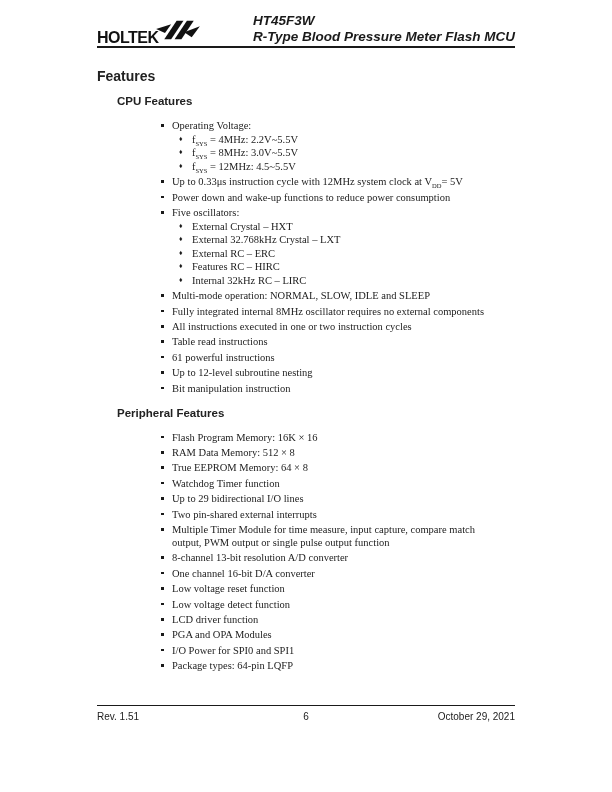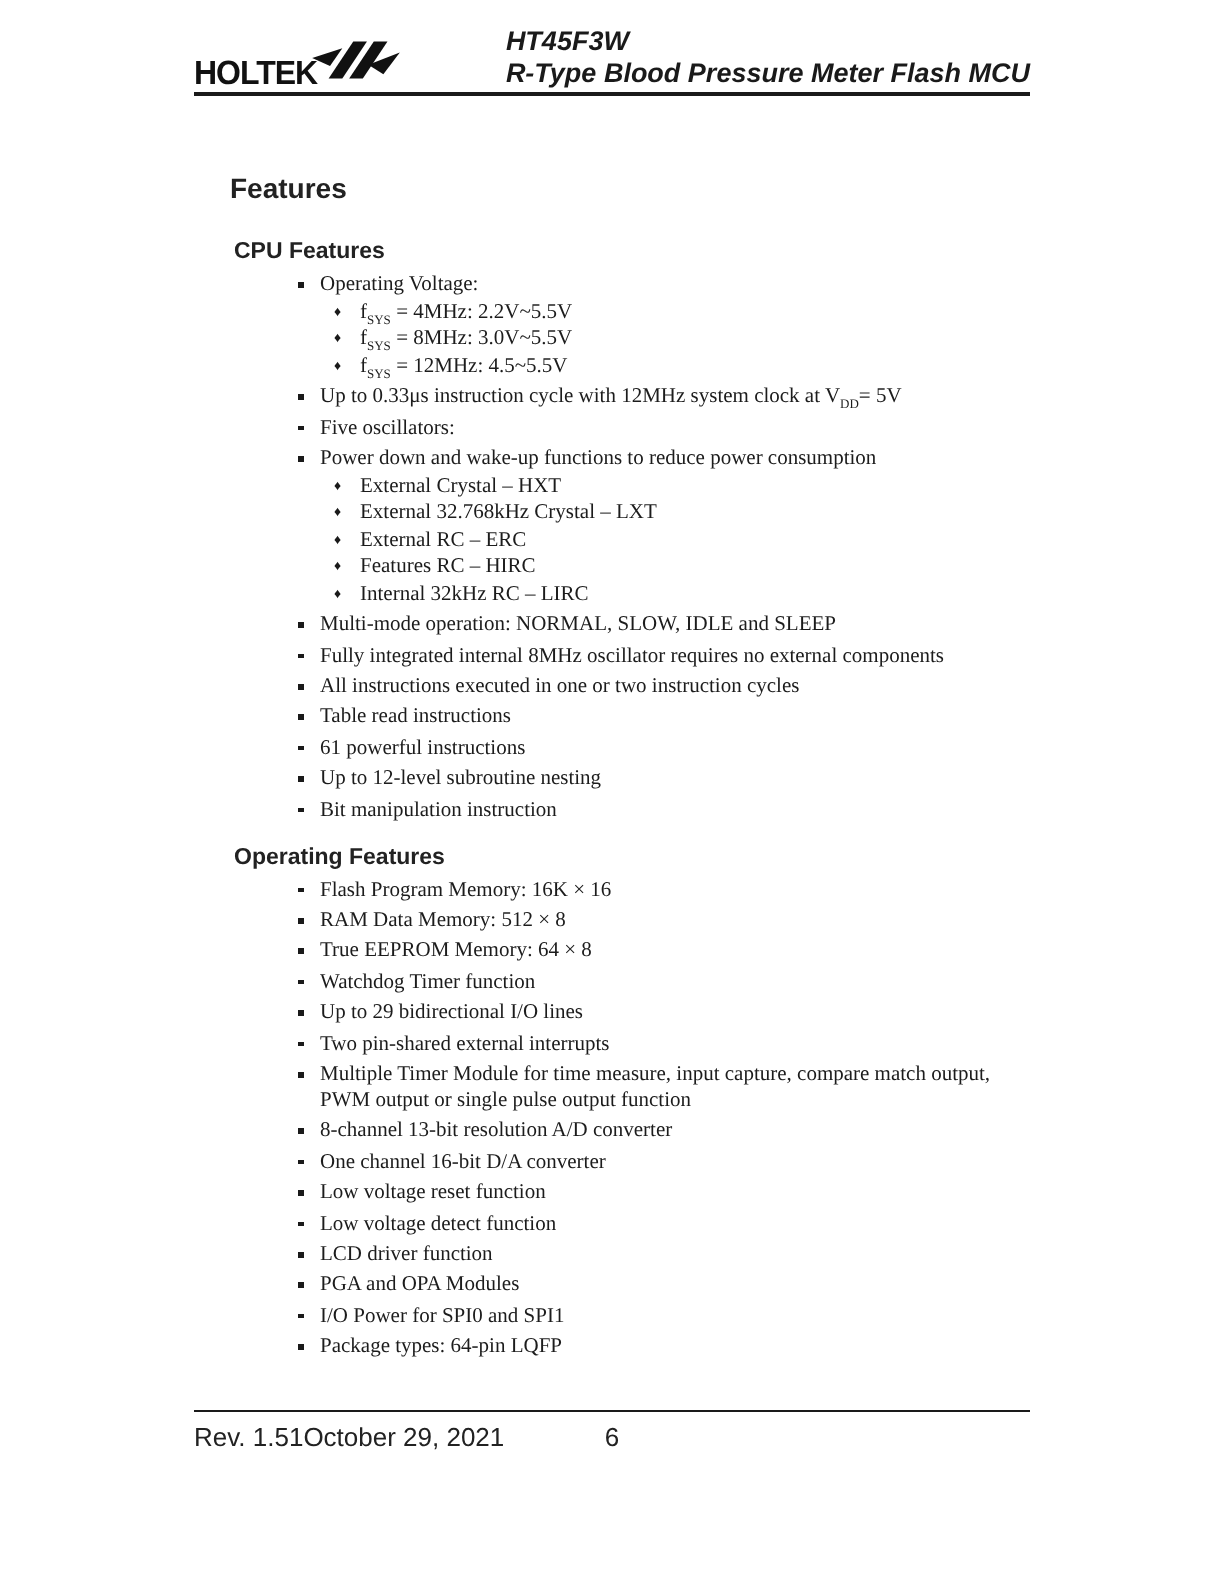--- a/index.html
+++ b/index.html
@@ -27,45 +27,45 @@
     text-align:left;
     font-family:"Liberation Sans", sans-serif;
     font-style:italic;font-weight:bold;
     font-size:13.5px;line-height:16px;color:#1a1a1a;
   }
   .hdr-rule{position:absolute;left:97px;right:97px;top:46px;height:1.6px;background:#1a1a1a;}
 
   
   .doc{position:absolute;left:97px;width:418px;top:68px;}
   h1.features-title{
-    margin:18px;font-family:"Liberation Sans", sans-serif;
+    margin:0;font-family:"Liberation Sans", sans-serif;
     font-size:14px;font-weight:bold;color:#222;
   }
   h2.sec-heading{
     margin:11px 0 4px 20px;
     font-family:"Liberation Sans", sans-serif;
     font-size:11.5px;font-weight:bold;color:#222;
   }
-  ul.feature-list{list-style:none;margin:0;padding:0;}
+  ul.feature-list{list-style:none;margin:12px;padding:0;}
   li.item{position:relative;font-size:10.5px;line-height:13px;}
   li.lv1{padding-left:63px;margin-top:2.4px;}
   li.lv2{padding-left:83px;margin-top:0.6px;}
   .bullet{position:absolute;display:inline-block;}
   .b1{left:52px;top:5px;width:2.6px;height:2.6px;background:#1a1a1a;}
   .b2{left:70px;top:0;font-size:7px;line-height:13px;color:#1a1a1a;}
   .b2::before{content:"\2666";}
   sub{font-size:6.5px;line-height:0;letter-spacing:0;}
 
   
   .ftr-rule{position:absolute;left:97px;right:97px;top:705px;height:1.3px;background:#1a1a1a;}
   .ftr{
     position:absolute;left:97px;right:97px;top:711px;
-    display:flex;
+    display:flex;justify-content:space-between;
     font-family:"Liberation Sans", sans-serif;
-    font-size:13px;color:#222;
+    font-size:10px;color:#222;
   }
   .ftr .center{position:absolute;left:0;right:0;text-align:center;}
 </style>
 </head>
 <body>
 
 <div class="page">
 
   <div class="hdr">
     <div class="logo">
@@ -88,38 +88,38 @@
     <h1 class="features-title">Features</h1>
     <div id="sections-root">
         <section>
           <h2 class="sec-heading">CPU Features</h2>
           <ul class="feature-list">
             <li class="item lv1"><span class="bullet b1"></span><span>Operating Voltage:</span></li>
             <li class="item lv2"><span class="bullet b2"></span><span>f<sub>SYS</sub> = 4MHz: 2.2V~5.5V</span></li>
             <li class="item lv2"><span class="bullet b2"></span><span>f<sub>SYS</sub> = 8MHz: 3.0V~5.5V</span></li>
             <li class="item lv2"><span class="bullet b2"></span><span>f<sub>SYS</sub> = 12MHz: 4.5~5.5V</span></li>
             <li class="item lv1"><span class="bullet b1"></span><span>Up to 0.33μs instruction cycle with 12MHz system clock at V<sub>DD</sub>= 5V</span></li>
+            <li class="item lv1"><span class="bullet b1"></span><span>Power down and wake-up functions to reduce power consumption</span></li>
             <li class="item lv1"><span class="bullet b1"></span><span>Five oscillators:</span></li>
-            <li class="item lv1"><span class="bullet b1"></span><span>Power down and wake-up functions to reduce power consumption</span></li>
             <li class="item lv2"><span class="bullet b2"></span><span>External Crystal – HXT</span></li>
             <li class="item lv2"><span class="bullet b2"></span><span>External 32.768kHz Crystal – LXT</span></li>
             <li class="item lv2"><span class="bullet b2"></span><span>External RC – ERC</span></li>
             <li class="item lv2"><span class="bullet b2"></span><span>Features RC – HIRC</span></li>
             <li class="item lv2"><span class="bullet b2"></span><span>Internal 32kHz RC – LIRC</span></li>
             <li class="item lv1"><span class="bullet b1"></span><span>Multi-mode operation: NORMAL, SLOW, IDLE and SLEEP</span></li>
             <li class="item lv1"><span class="bullet b1"></span><span>Fully integrated internal 8MHz oscillator requires no external components</span></li>
             <li class="item lv1"><span class="bullet b1"></span><span>All instructions executed in one or two instruction cycles</span></li>
             <li class="item lv1"><span class="bullet b1"></span><span>Table read instructions</span></li>
             <li class="item lv1"><span class="bullet b1"></span><span>61 powerful instructions</span></li>
             <li class="item lv1"><span class="bullet b1"></span><span>Up to 12-level subroutine nesting</span></li>
             <li class="item lv1"><span class="bullet b1"></span><span>Bit manipulation instruction</span></li>
           </ul>
         </section>
         <section>
-          <h2 class="sec-heading">Operating Features</h2>
+          <h2 class="sec-heading">Peripheral Features</h2>
           <ul class="feature-list">
             <li class="item lv1"><span class="bullet b1"></span><span>Flash Program Memory: 16K × 16</span></li>
             <li class="item lv1"><span class="bullet b1"></span><span>RAM Data Memory: 512 × 8</span></li>
             <li class="item lv1"><span class="bullet b1"></span><span>True EEPROM Memory: 64 × 8</span></li>
             <li class="item lv1"><span class="bullet b1"></span><span>Watchdog Timer function</span></li>
             <li class="item lv1"><span class="bullet b1"></span><span>Up to 29 bidirectional I/O lines</span></li>
             <li class="item lv1"><span class="bullet b1"></span><span>Two pin-shared external interrupts</span></li>
             <li class="item lv1"><span class="bullet b1"></span><span>Multiple Timer Module for time measure, input capture, compare match output, PWM output or single pulse output function</span></li>
             <li class="item lv1"><span class="bullet b1"></span></li>
             <li class="item lv1"><span class="bullet b1"></span><span>8-channel 13-bit resolution A/D converter</span></li>

